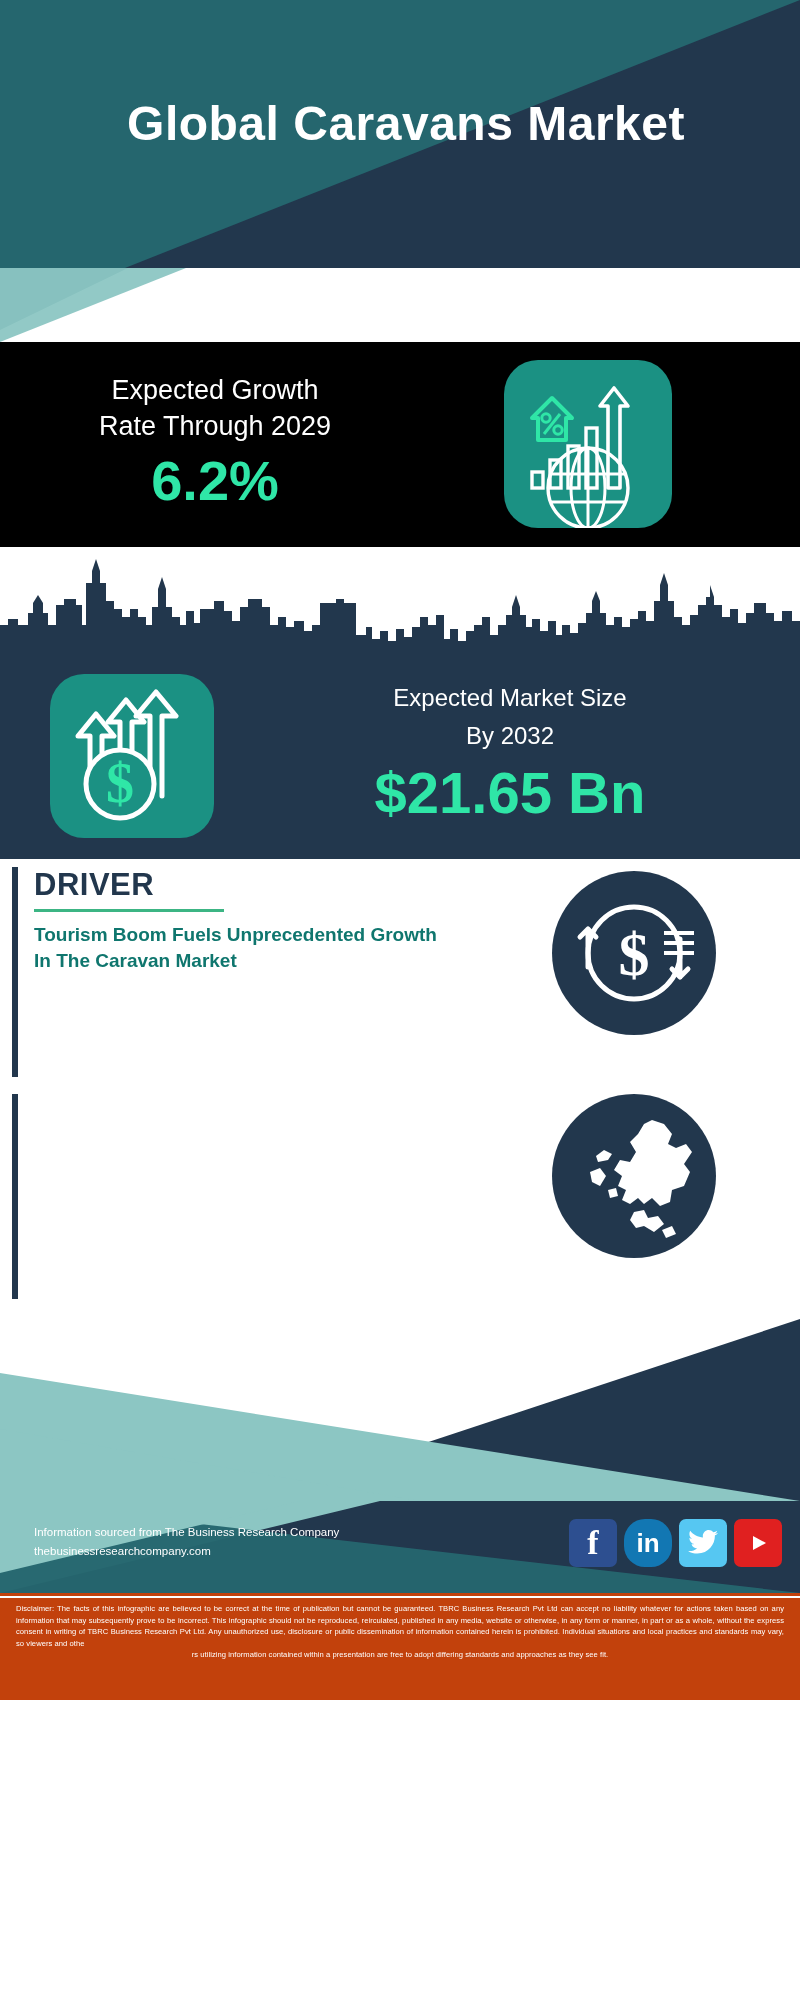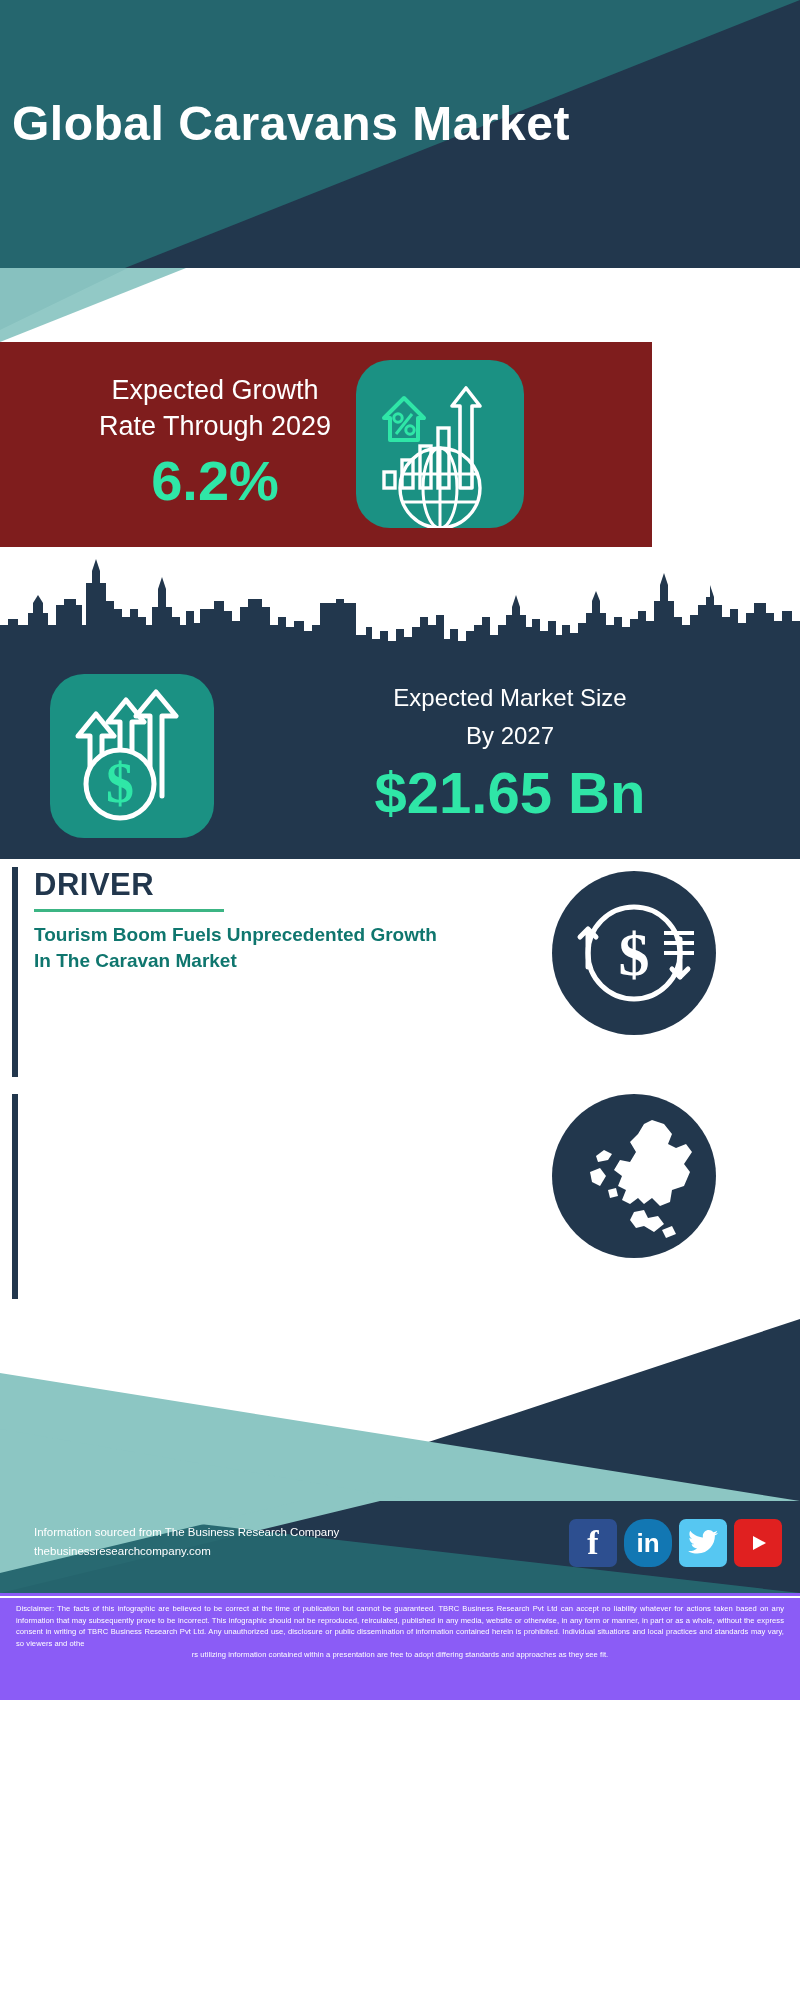--- a/index.html
+++ b/index.html
@@ -21,20 +21,21 @@
   }
   .header-diag {
     position:absolute;
     top:0; left:0;
     width:800px; height:268px;
   }
   .header-title {
     position:absolute;
     width:800px;
     top:96px;
+    text-align:center;
     color:#ffffff;
     font-size:48px;
     font-weight:bold;
     letter-spacing:0.5px;
     z-index:5;
     padding-left:12px;
   }
 
   
   .wedge-band {
@@ -42,23 +43,23 @@
     width:800px;
     height:74px;
     background:#ffffff;
     overflow:hidden;
   }
   .wedge-band svg { position:absolute; top:0; left:0; }
 
   
   .growth {
     position:relative;
-    width:652px;
+    width:800px;
     height:205px;
-    background:#7f1d1d;
+    background:#000000;
     overflow:hidden;
   }
   .growth-text {
     position:absolute;
     left:20px;
     top:30px;
     width:390px;
     text-align:center;
   }
   .growth-label {
@@ -238,21 +239,21 @@
     color:#ffffff;
     font-weight:bold;
     font-family:"Liberation Serif", serif;
   }
 
   
   .disclaimer {
     position:relative;
     width:800px;
     height:107px;
-    background:#8b5cf6;
+    background:#c2410c;
     overflow:hidden;
     padding:10px 16px 6px 16px;
   }
   .disclaimer-line {
     position:absolute;
     top:3px; left:0;
     width:800px; height:2px;
     background:#ffffff;
   }
   .disclaimer p {
@@ -323,21 +324,21 @@
       <path d="M40 118 L40 62 L28 62 L46 40 L64 62 L52 62 L52 118" fill="none" stroke="#ffffff" stroke-width="5" stroke-linejoin="round" stroke-linecap="round"></path>
       <path d="M70 110 L70 48 L58 48 L76 26 L94 48 L82 48 L82 110" fill="none" stroke="#ffffff" stroke-width="5" stroke-linejoin="round" stroke-linecap="round"></path>
       <path d="M100 122 L100 42 L86 42 L106 18 L126 42 L112 42 L112 122" fill="none" stroke="#ffffff" stroke-width="5" stroke-linejoin="round" stroke-linecap="round"></path>
       <circle cx="70" cy="110" r="34" fill="#1b9183" stroke="#ffffff" stroke-width="5"></circle>
       <text x="70" y="128" font-family="Liberation Serif, serif" font-size="56" font-weight="bold" fill="#2fe6a7" text-anchor="middle">$</text>
     </svg>
   </div>
 
   <div class="market-text">
     <div class="market-label">Expected Market Size</div>
-    <div class="market-label">By 2027</div>
+    <div class="market-label">By 2032</div>
     <div class="market-value">$21.65 Bn</div>
   </div>
 </div>
 
 <div class="cards">
 
   <div class="card" style="top:8px;height:210px;">
     <div class="card-bar"></div>
     <div class="card-body">
       <div class="card-heading">DRIVER</div>

